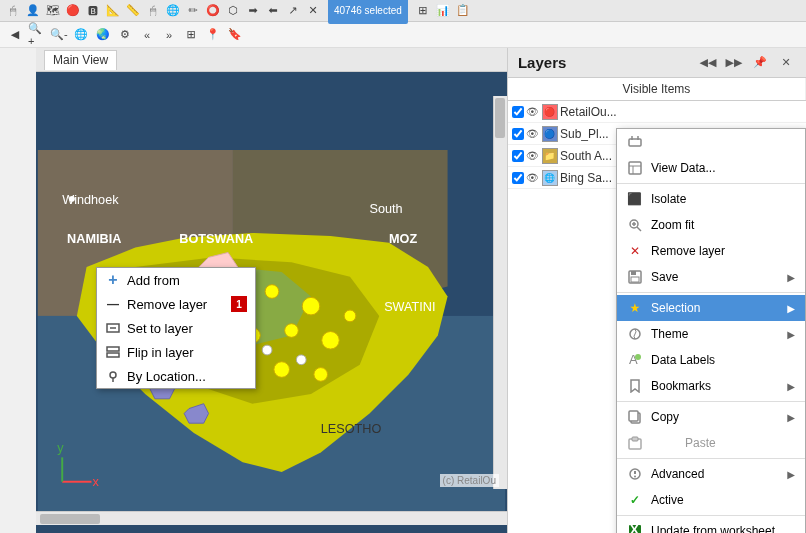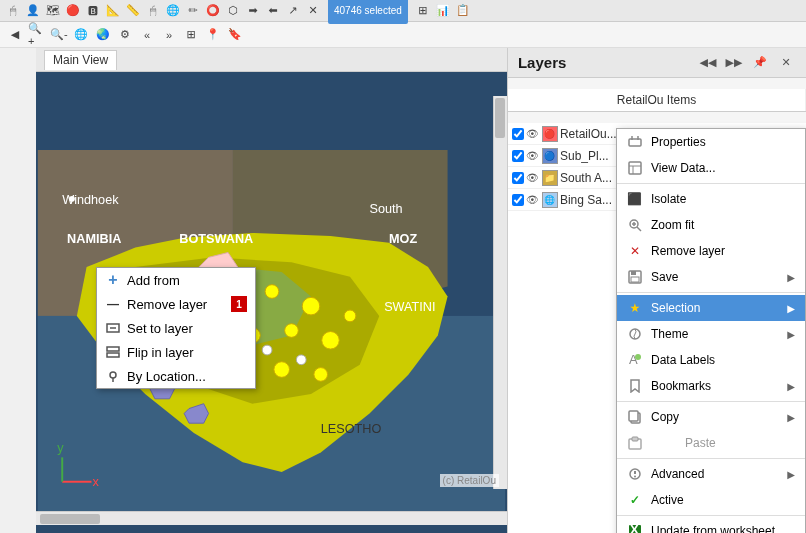--- a/index.html
+++ b/index.html
@@ -433,32 +433,32 @@
           <span>By Location...</span>
         </div>
       </div>
     </div>
 
     <div class="h-scrollbar">
       <div class="h-scroll-thumb"></div>
     </div>
   </div>
 
-  <div class="right-panel" style="position:relative;gap:11px;">
+  <div class="right-panel" style="position:relative;">
 
     <div class="layers-header">
       <span class="layers-title">Layers</span>
       <div class="layers-btn">◀◀</div>
       <div class="layers-btn">▶▶</div>
       <div class="layers-btn">📌</div>
       <div class="layers-btn">✕</div>
     </div>
 
     <div class="layers-tabs">
-      <div class="layers-tab">RetailOu Items</div>
+      <div class="layers-tab">Visible Items</div>
     </div>
 
     <div class="layers-list">
       <div class="layer-row">
         <input type="checkbox" class="layer-checkbox" checked="" style="">
         <span class="layer-eye">👁</span>
         <div class="layer-icon-box" style="background:#ff6666;">🔴</div>
         <span class="layer-name">RetailOu...</span>
       </div>
       <div class="layer-row">
@@ -484,21 +484,20 @@
     <div class="context-menu-right">
 
       <div class="cm-right-item">
         <div class="cm-right-icon">
           <svg width="14" height="14" viewBox="0 0 14 14">
               <rect x="1" y="4" width="12" height="7" rx="1" fill="none" stroke="#888" stroke-width="1.5"></rect>
               <line x1="4" y1="1" x2="4" y2="5" stroke="#888" stroke-width="1.5"></line>
               <line x1="10" y1="1" x2="10" y2="5" stroke="#888" stroke-width="1.5"></line>
             </svg>
         </div>
-        <span class="cm-right-label">Properties</span>
       </div>
 
       <div class="cm-right-item">
         <div class="cm-right-icon">
           <svg width="14" height="14" viewBox="0 0 14 14">
               <rect x="1" y="1" width="12" height="12" rx="1" fill="none" stroke="#888" stroke-width="1.5"></rect>
               <line x1="1" y1="5" x2="13" y2="5" stroke="#888" stroke-width="1"></line>
               <line x1="5" y1="5" x2="5" y2="13" stroke="#888" stroke-width="1"></line>
             </svg>
         </div>

